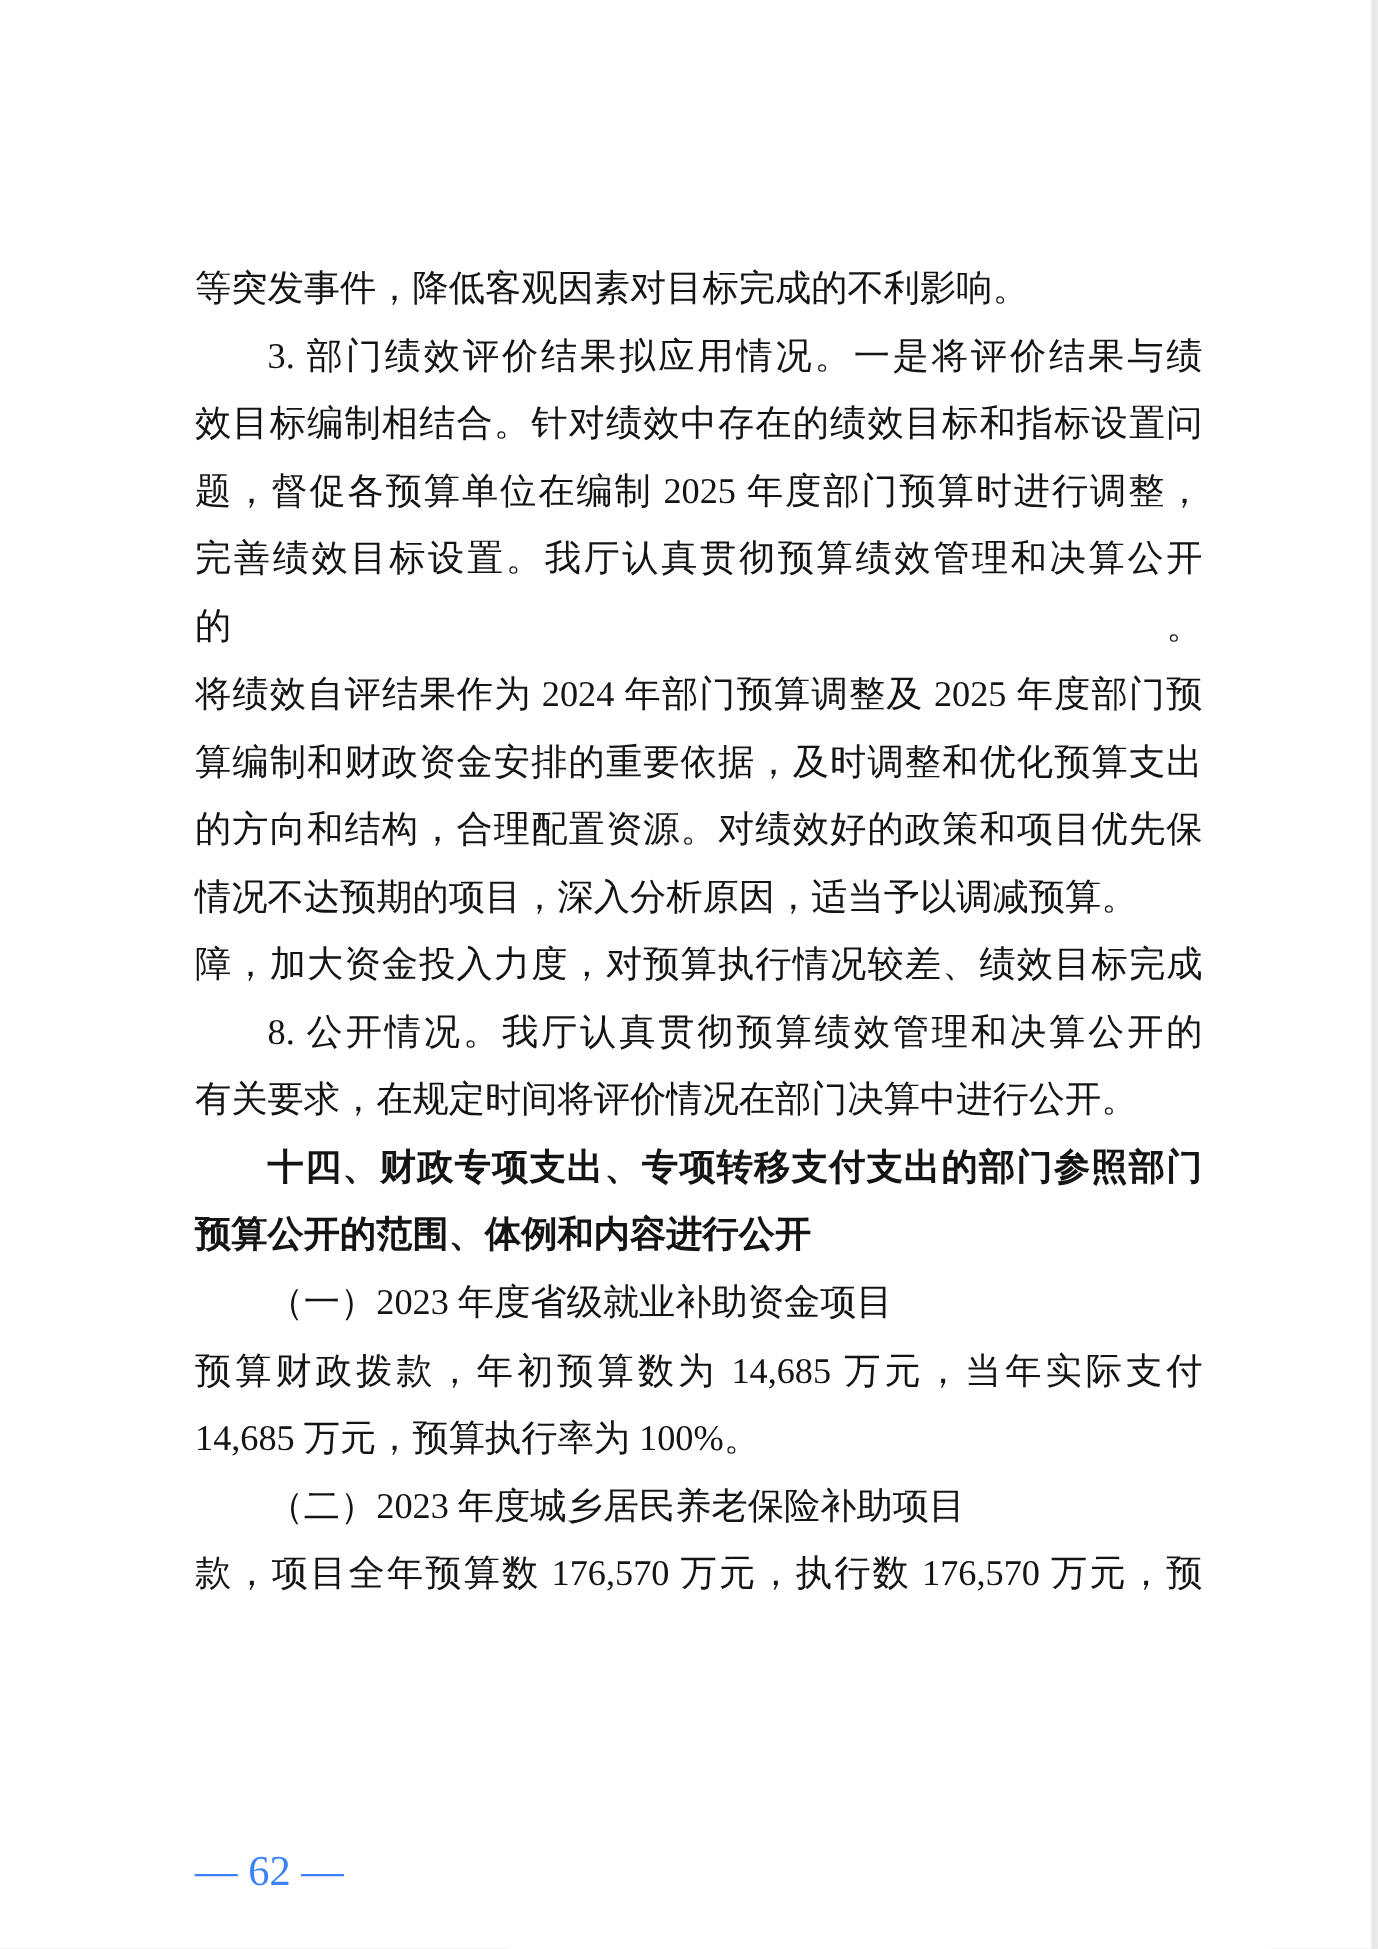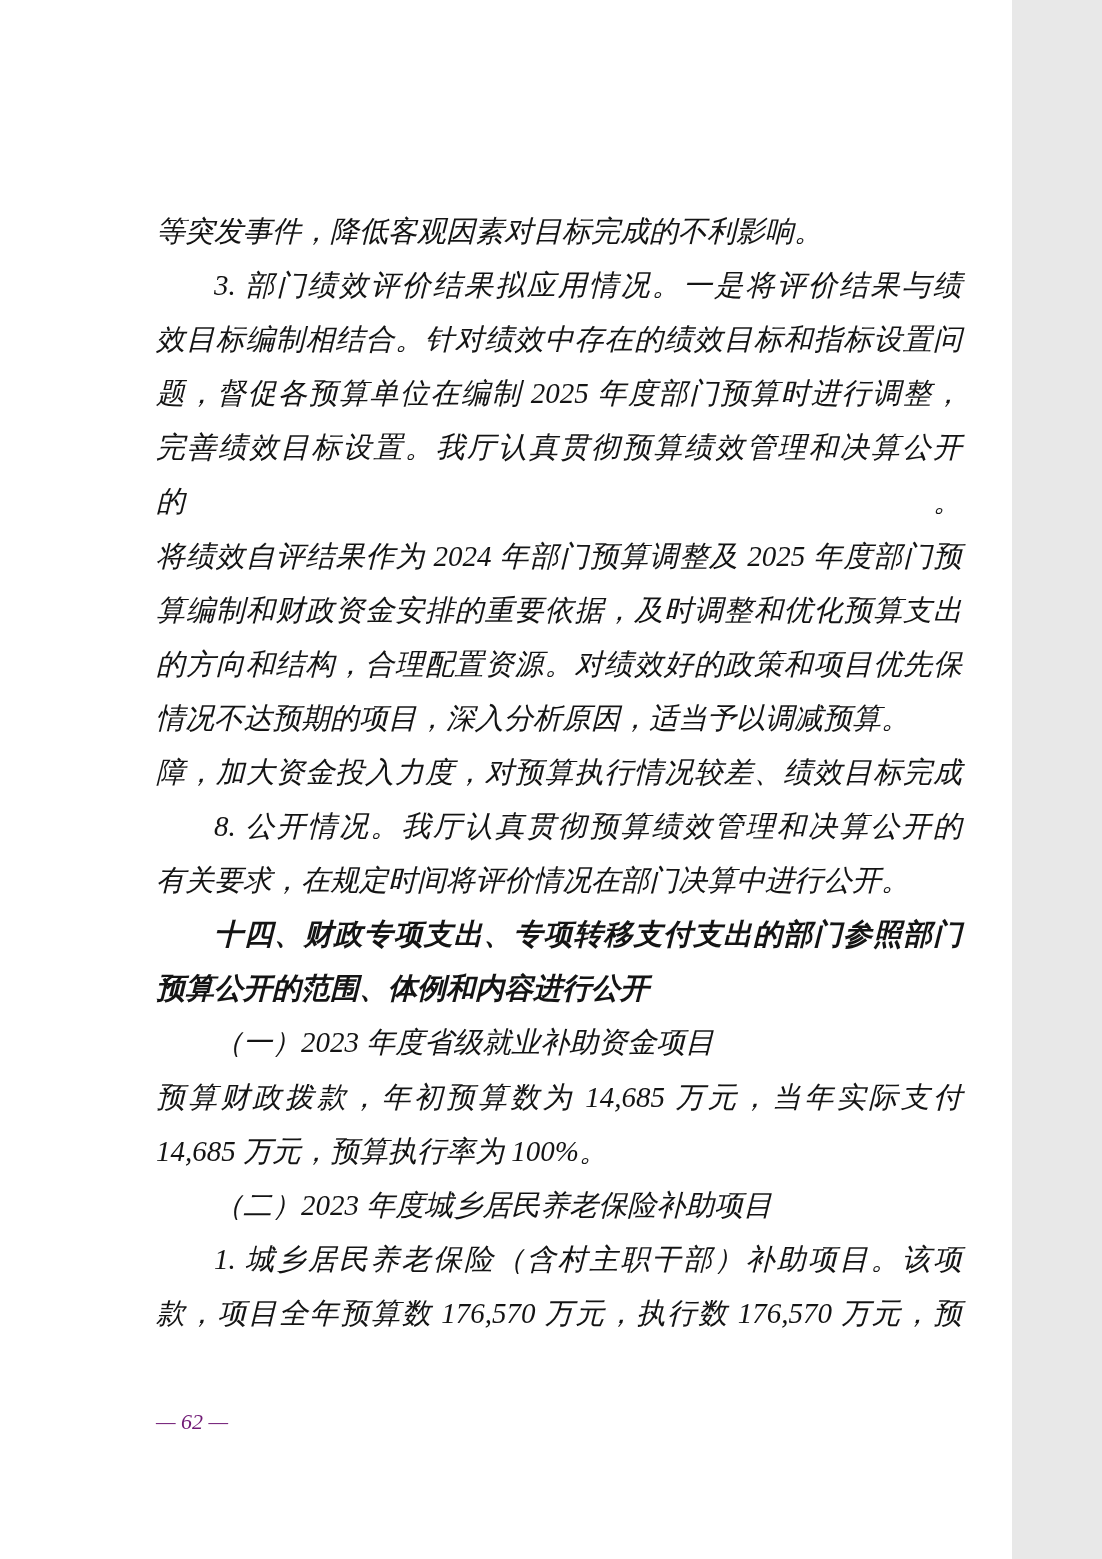--- a/index.html
+++ b/index.html
@@ -1,24 +1,23 @@
 <!DOCTYPE html>
 <html><head>
 <meta charset="utf-8">
 <style>
   html, body { margin: 0; padding: 0; background: #e8e8e8; }
   .page {
     position: relative;
-    width: 1012px;
+    width: 1097px;
     height: 1559px;
     background: #ffffff;
     overflow: hidden;
     font-family: "Liberation Serif", "DejaVu Serif", serif;
     color: #141414;
-    font-style: italic;
   }
   .textblock {
     position: absolute;
     left: 156px;
     top: 204px;
     width: 806px;
   }
   .ln {
     margin: 0;
     padding: 0;
@@ -30,24 +29,24 @@
   }
   .fill { text-align-last: justify; }
   .ind  { text-indent: 58px; }
   .hd   {
     font-family: "Liberation Sans", "DejaVu Sans", sans-serif;
     font-weight: 700;
   }
   .footer {
     position: absolute;
     left: 156px;
-    top: 1402px;
-    font-size: 22px;
+    top: 1478px;
+    font-size: 34px;
     line-height: 40px;
-    color: #701a75;
+    color: #3b82f6;
   }
 </style>
 </head>
 <body>
 
 <div class="page">
 
   <div class="textblock">
     <p class="ln">等突发事件，降低客观因素对目标完成的不利影响。</p>
     <p class="ln ind fill">3. 部门绩效评价结果拟应用情况。一是将评价结果与绩</p>
@@ -60,21 +59,20 @@
     <p class="ln">情况不达预期的项目，深入分析原因，适当予以调减预算。</p>
     <p class="ln fill">障，加大资金投入力度，对预算执行情况较差、绩效目标完成</p>
     <p class="ln ind fill">8. 公开情况。我厅认真贯彻预算绩效管理和决算公开的</p>
     <p class="ln">有关要求，在规定时间将评价情况在部门决算中进行公开。</p>
     <p class="ln ind fill hd">十四、财政专项支出、专项转移支付支出的部门参照部门</p>
     <p class="ln hd">预算公开的范围、体例和内容进行公开</p>
     <p class="ln ind">（一）2023 年度省级就业补助资金项目</p>
     <p class="ln fill">预算财政拨款，年初预算数为 14,685 万元，当年实际支付</p>
     <p class="ln">14,685 万元，预算执行率为 100%。</p>
     <p class="ln ind">（二）2023 年度城乡居民养老保险补助项目</p>
-    <p class="ln ind fill">1. 城乡居民养老保险（含村主职干部）补助项目。该项</p>
     <p class="ln fill">款，项目全年预算数 176,570 万元，执行数 176,570 万元，预</p>
   </div>
 
   <div class="footer">
     <span>— 62 —</span>
   </div>
 
 </div>
 
 </body></html>

